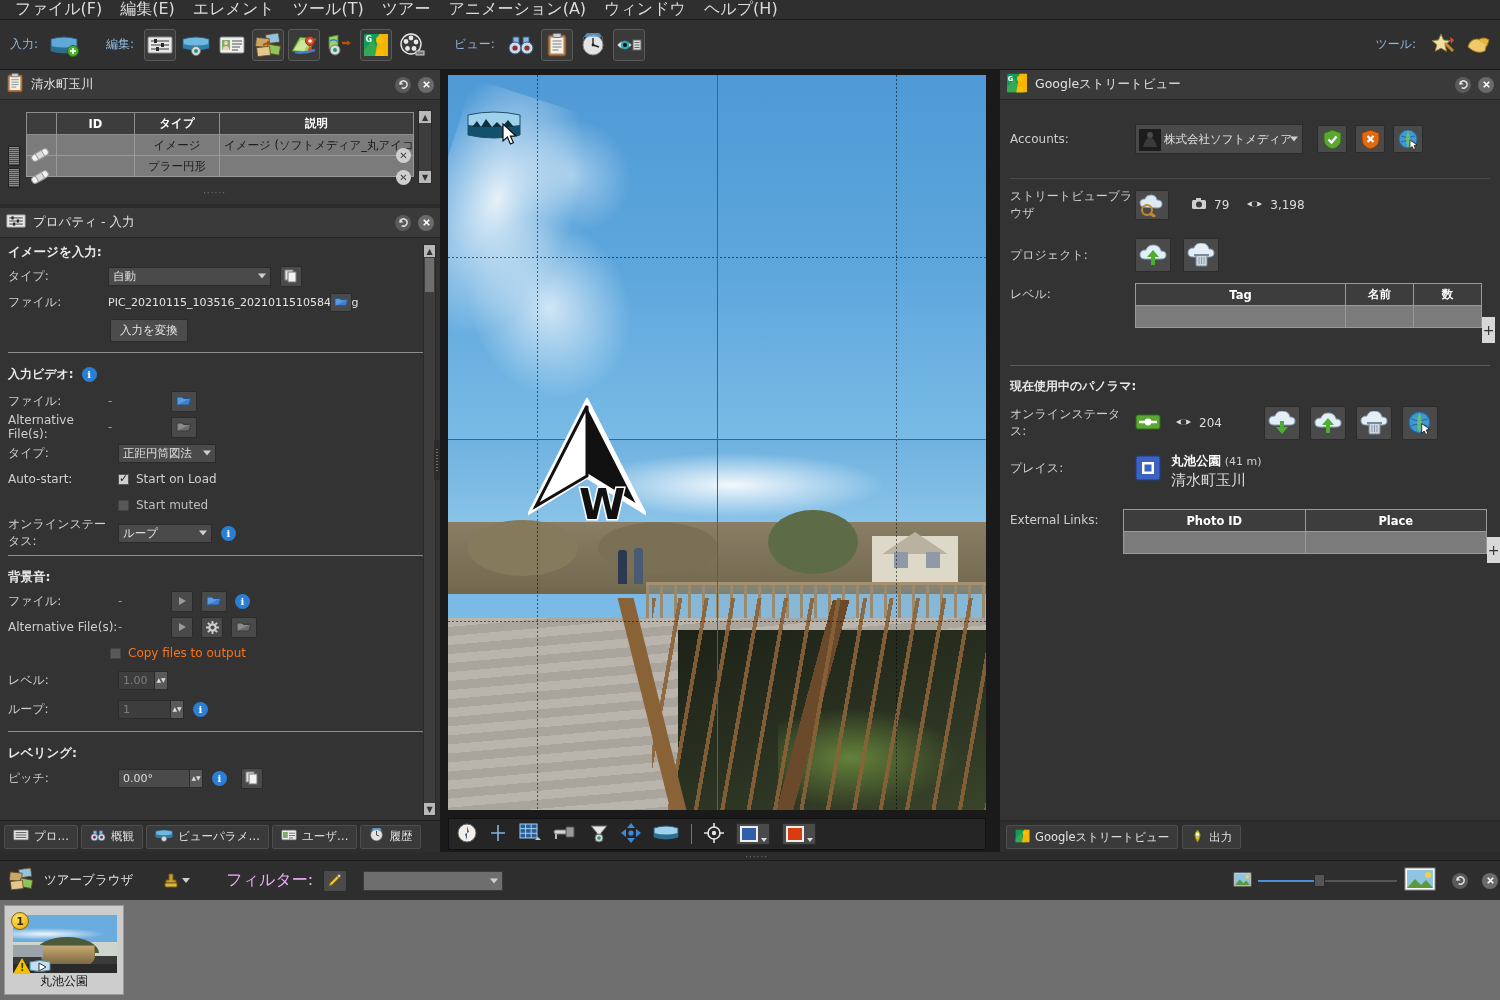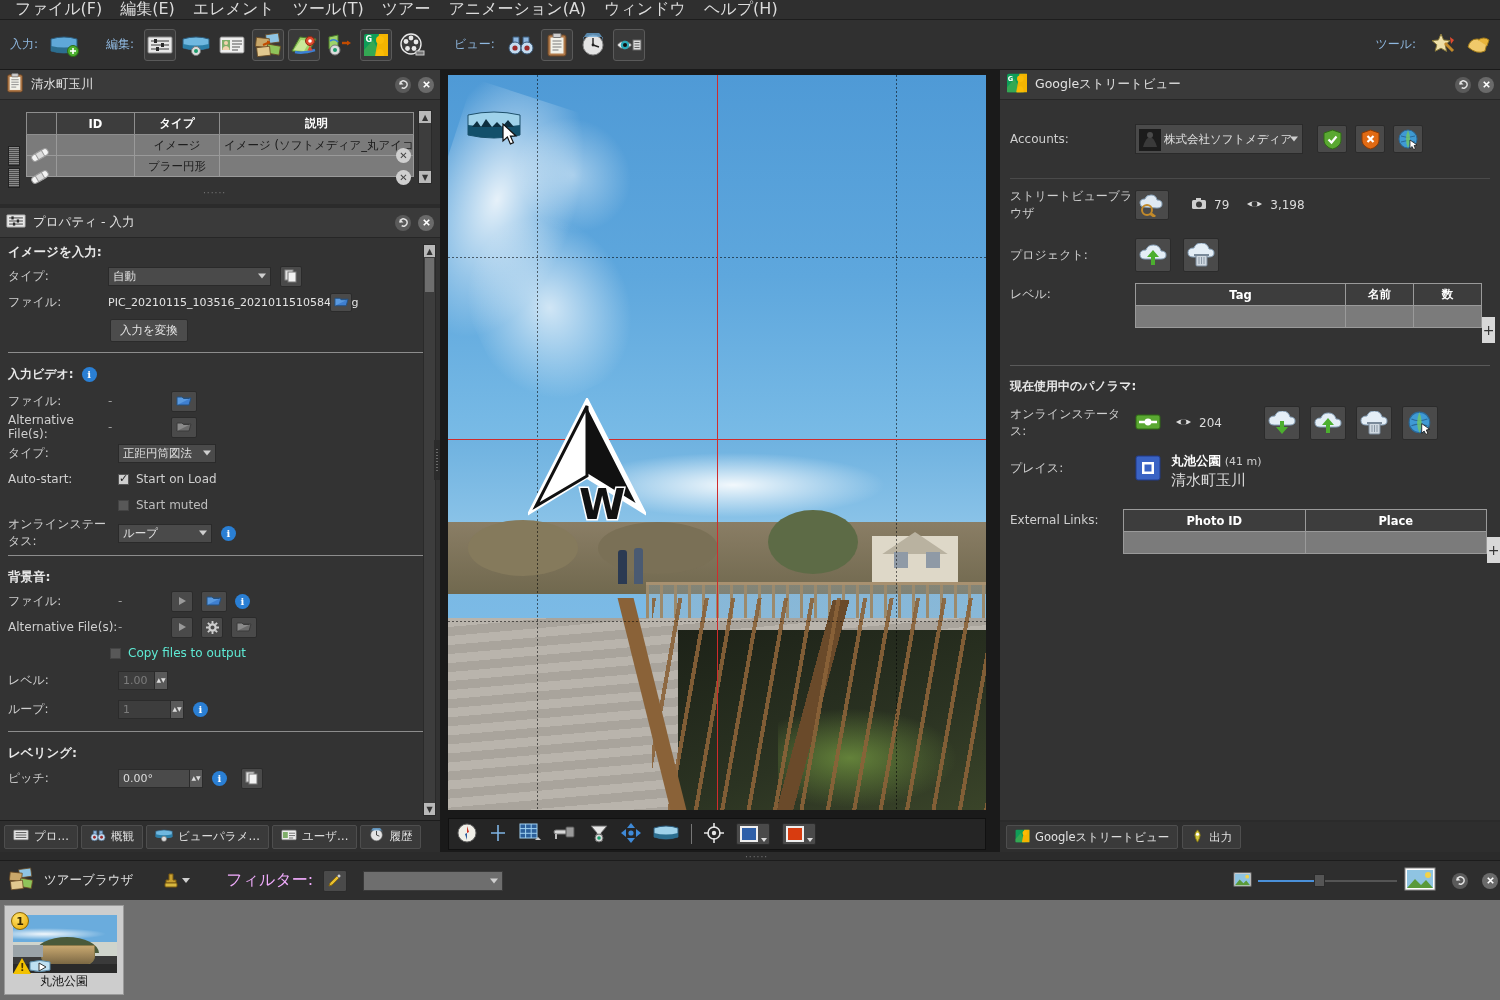--- a/index.html
+++ b/index.html
@@ -569,21 +569,21 @@
       <div class="btn3d" style="width:26px;height:21px">
         <svg width="16" height="12" viewBox="0 0 16 12">
             <path d="M1 10 L3 3h12l-2 7z" fill="#6a6a6a" stroke="#3a3a3a"></path>
             <path d="M1 10V2h5l1.5 1.5H13V4" fill="#8a8a8a" stroke="#3a3a3a"></path>
           </svg>
       </div>
     </div>
 
     <div class="prop-row" style="padding-left:110px">
       <span class="chk dim"></span>
-      <span class="p-label" style="margin-left:7px;color:#5eead4">Copy files to output</span>
+      <span class="p-label" style="margin-left:7px;color:#f97316">Copy files to output</span>
     </div>
 
     <div class="prop-row" style="height:28px">
       <span class="p-label" style="width:110px">レベル:</span>
       <div class="spin dis" style="width:50px">
         <span>1.00</span>
           <span class="sp">▲▼</span>
       </div>
     </div>
 

